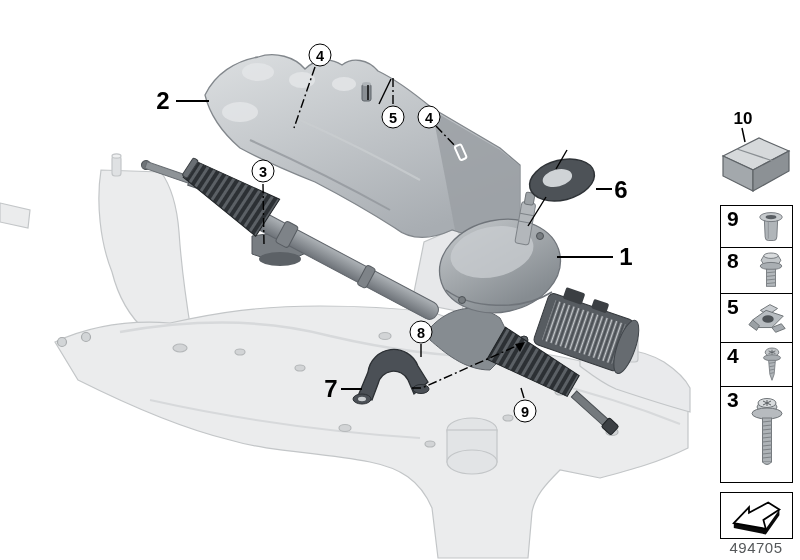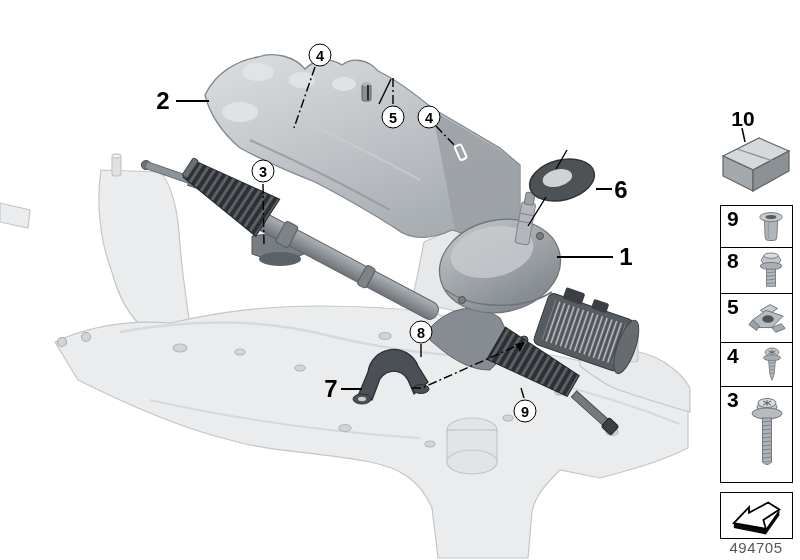--- a/index.html
+++ b/index.html
@@ -1,21 +1,21 @@
 <!DOCTYPE html>
 <html><head>
 <meta charset="utf-8">
 <style>
   html,body{width:800px;height:560px;margin:0;padding:0;overflow:hidden;background:#fff;
     font-family:"Liberation Sans",sans-serif;}
   .stage{position:relative;width:800px;height:560px;background:#fff;}
   .art{position:absolute;left:0;top:0;}
   .lbl{position:absolute;transform:translate(-50%,-50%);font-weight:bold;font-size:24px;
     color:#000;line-height:1;cursor:pointer;}
-  .lbl10{font-size:21px;text-align:center;}
+  .lbl10{font-size:17px;text-align:center;}
   .circ{position:absolute;transform:translate(-50%,-50%);width:23px;height:23px;background:#fff;
     border:1.7px solid #000;border-radius:50%;display:flex;align-items:center;justify-content:center;
     font-weight:bold;font-size:14.5px;color:#000;cursor:pointer;box-sizing:border-box;}
   .legend{position:absolute;left:720px;top:205px;width:73px;}
   .cell{position:relative;width:73px;border:1.5px solid #000;box-sizing:border-box;background:#fff;}
   .cell + .cell{margin-top:-1.5px;}
   .cellnum{position:absolute;left:6px;top:2px;font-weight:bold;font-size:21px;color:#000;line-height:1;}
   .cellart{position:absolute;right:3px;top:50%;transform:translateY(-50%);}
   .arrowcell{position:absolute;left:720px;top:492px;width:73px;height:47px;border:1.5px solid #000;
     box-sizing:border-box;display:flex;align-items:center;justify-content:center;background:#fff;}

